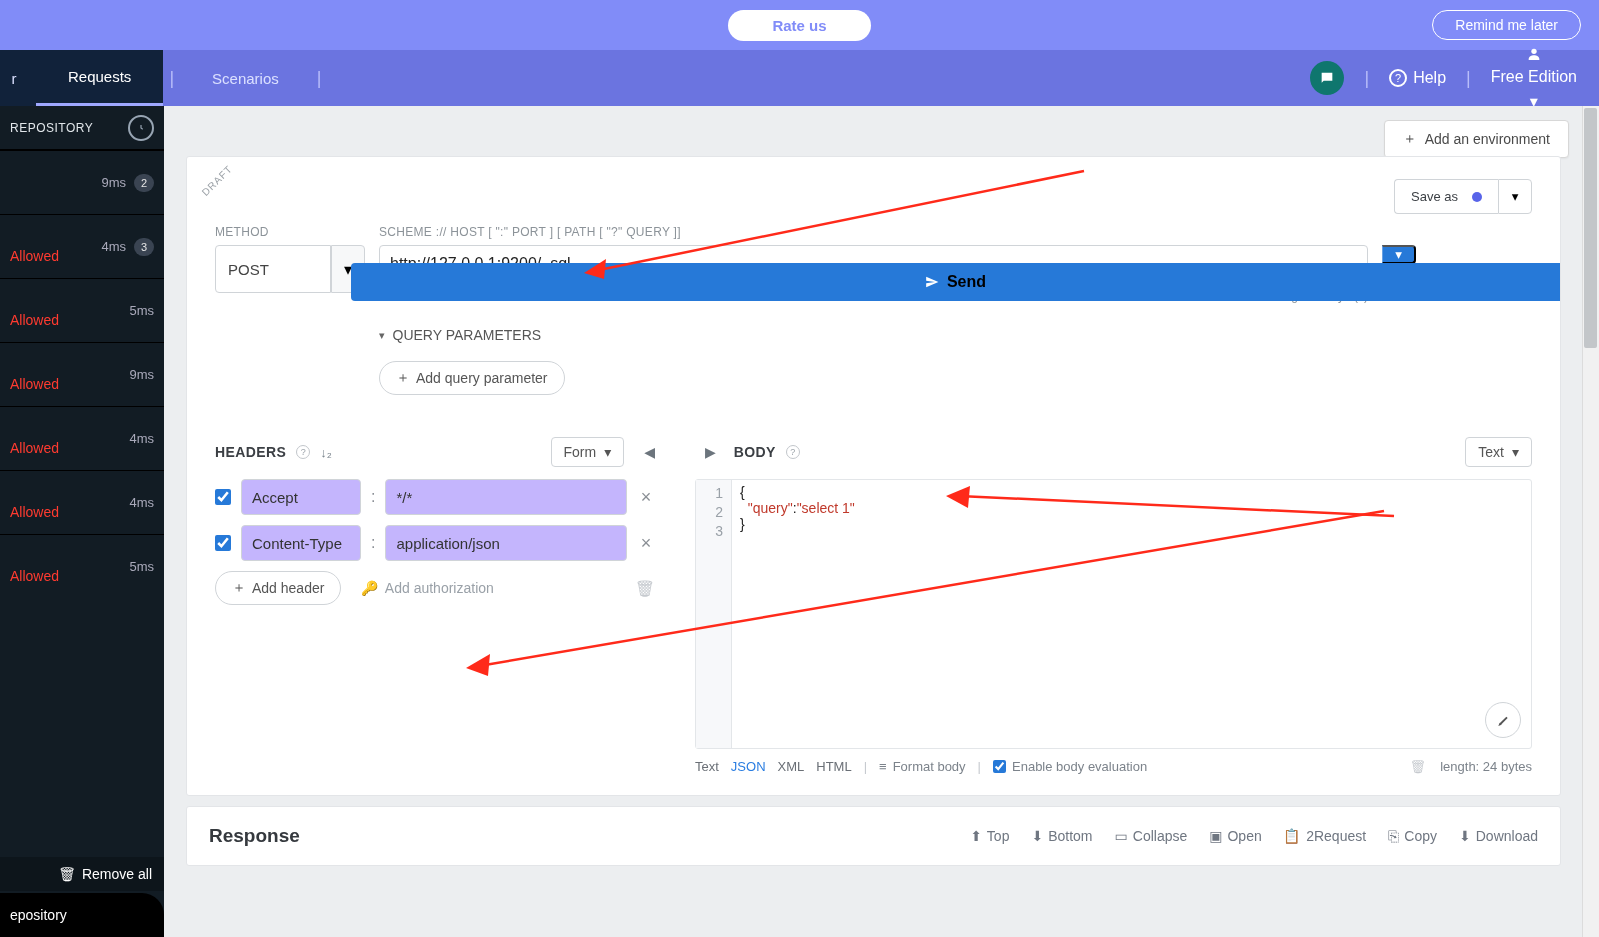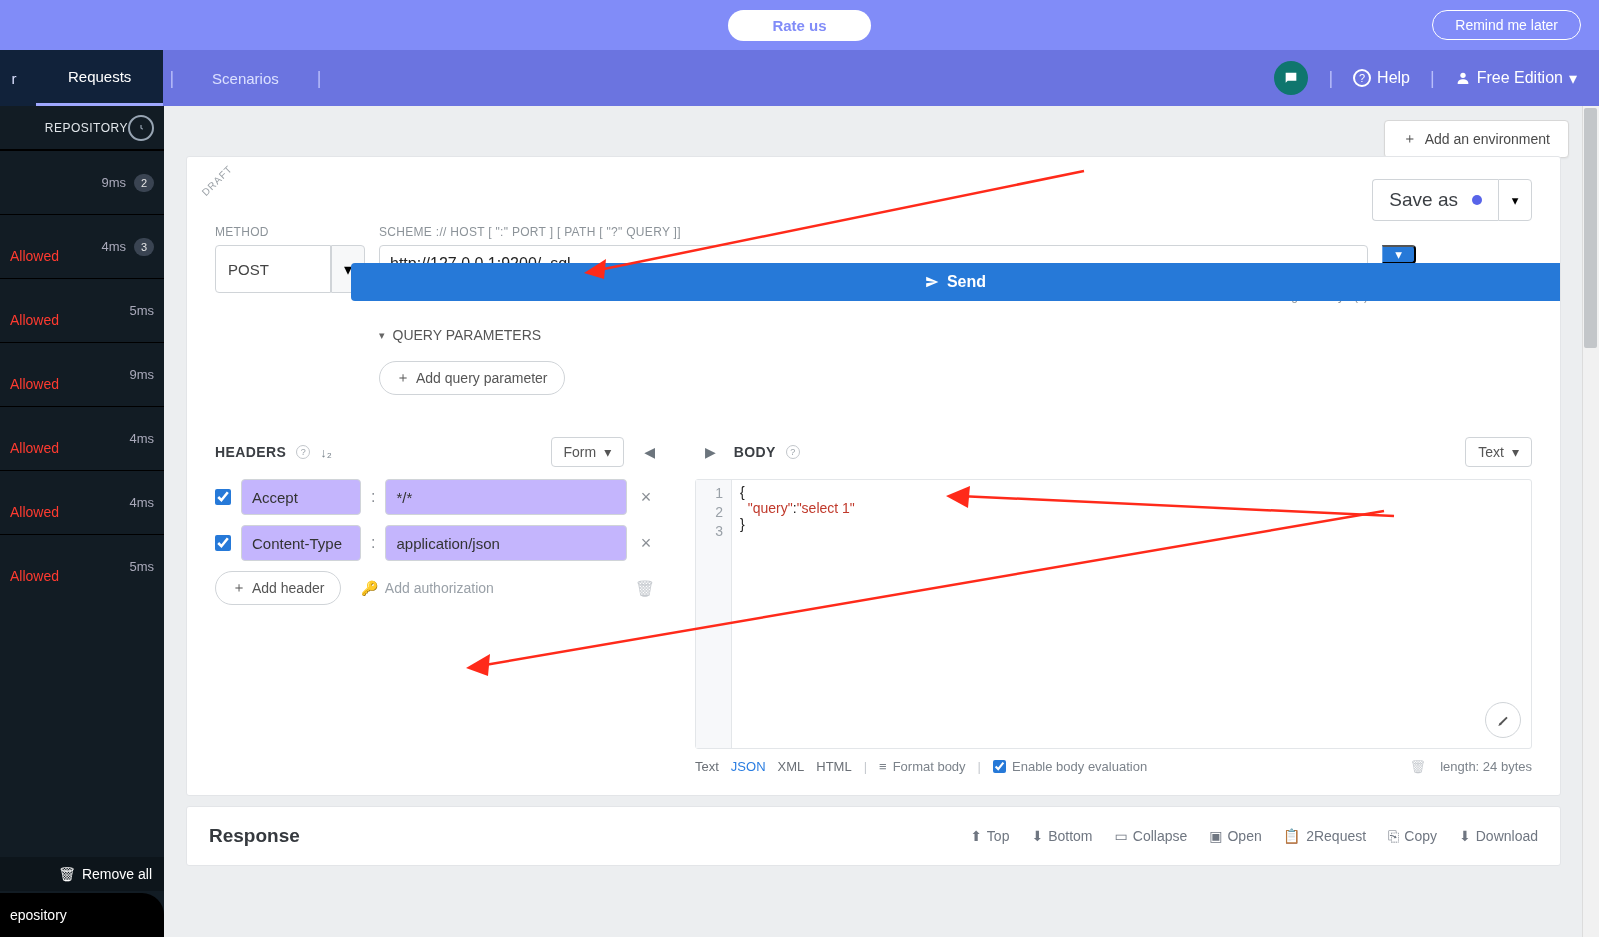--- a/index.html
+++ b/index.html
@@ -12,59 +12,59 @@
 
 
 .topnav { background: #6b74e0; height: 56px; display: flex; align-items: center; color: #fff; position: relative; }
 .topnav .tab { height: 56px; display: flex; align-items: center; padding: 0 32px; font-size: 15px; cursor: pointer; color: #dbe0ff; }
 .topnav .tab.first { background:#11223a; padding:0 8px 0 0; width:36px; justify-content:center;}
 .topnav .tab.active { background: #11223a; color: #fff; border-bottom: 3px solid #9fa8ff; }
 .topnav .divider { color: #b8bdfa; font-size: 18px; margin: 0 6px; }
 .topnav .right { margin-left: auto; display: flex; align-items: center; gap: 14px; padding-right: 22px; }
 .topnav .chat-bubble { width: 34px; height: 34px; border-radius: 50%; background: #0f766e; display: flex; align-items: center; justify-content: center; cursor: pointer; color:#fff; }
 .topnav .help { display: flex; align-items: center; gap: 6px; cursor: pointer; }
-.topnav .edition { display: flex; align-items: center; gap: 6px; cursor: pointer; }
+.topnav .edition { display: flex; align-items: center; gap: 6px; cursor: pointer; flex-direction: column; }
 
 
 .sidebar { position: absolute; top: 106px; left: 0; width: 164px; bottom: 0; background: #121c24; color: #9aacba; font-size: 13px; }
-.sidebar .repo-head { height: 44px; display: flex; align-items: center; padding: 12px 10px; color: #e1e6ea; font-size: 12px; letter-spacing: .5px; justify-content: flex-end; border-bottom:1px solid #000;}
+.sidebar .repo-head { height: 44px; display: flex; align-items: center; padding: 12px 10px; color: #e1e6ea; font-size: 12px; letter-spacing: .5px; justify-content: space-between; border-bottom:1px solid #000;}
 .sidebar .repo-head .clock { width: 26px; height: 26px; border: 2px solid #98a5b3; border-radius: 50%; display:flex; align-items:center; justify-content:center; font-size:12px;}
 .sidebar .hist-item { display: flex; justify-content: flex-end; align-items: center; padding: 11px 10px; height: 64px; gap: 8px; border-top:1px solid #000;}
 .sidebar .hist-item .label { color: #ff3b30; font-size: 14px; margin-right:auto;margin-top:19px;}
 .sidebar .hist-item .ms { color: #aab; font-size: 13px; }
 .sidebar .hist-item .badge { background:#3a4452; color:#e6e6e6; border-radius:10px; min-width:20px; height:18px; font-size:11px; display:inline-flex; align-items:center; justify-content:center; padding:0 6px;}
 .sidebar .remove-all { position:absolute; bottom:46px; left:0; right:0; height:34px; display:flex; align-items:center; justify-content:flex-end; padding:0 12px; color:#fff; font-size:14px; gap:6px; background:#0d151b;}
 .sidebar .bottom-tab { position:absolute; bottom:0; left:0; right:0; height:44px; background:#000; color:#fff; display:flex; align-items:center; padding:0 10px; font-size:14px; border-top-right-radius:22px;}
 
 
 .main { position:absolute; top:106px; left:164px; right:0; bottom:0; background:#eceef0; overflow:hidden; }
 .scroll-track { position:absolute; top:0; right:0; width:17px; bottom:0; background:#f1f1f1; border-left:1px solid #dcdcdc;}
 .scroll-thumb { position:absolute; top:2px; right:2px; width:13px; height:240px; background:#c3c6c9; border-radius:2px;}
 .add-env { position:absolute; top:14px; right:30px; background:#fff; border:1px solid #d7d7d7; border-radius:4px; padding:9px 18px; font-size:14px; color:#4a4a4a; display:flex; align-items:center; gap:8px; cursor:pointer; box-shadow:0 1px 2px rgba(0,0,0,.05);}
 .card { position:absolute; top:50px; left:22px; right:38px; background:#fff; border:1px solid #e3e5e8; border-radius:3px; padding:24px 28px 10px; min-height:640px;}
 .draft-ribbon { position:absolute; top:0; left:0; width:70px; height:70px; overflow:hidden;}
 .draft-ribbon span { position:absolute; width:100px; text-align:center; font-size:10px; color:#9aa0a6; transform:rotate(-45deg); top:18px; left:-20px; letter-spacing:1px;}
 .save-as { position:absolute; right:28px; top:22px; display:flex;}
-.save-as .main-btn { border:1px solid #d0d4d8; border-right:none; border-radius:4px 0 0 4px; background:#fff; padding:9px 16px; font-size:19px; color:#3b3f44; display:flex; align-items:center; gap:14px; cursor:pointer;}
+.save-as .main-btn { border:1px solid #d0d4d8; border-right:none; border-radius:4px 0 0 4px; background:#fff; padding:9px 16px; font-size:13px; color:#3b3f44; display:flex; align-items:center; gap:14px; cursor:pointer;}
 .save-as .dot { width:10px; height:10px; background:#5864e9; border-radius:50%; display:inline-block;}
 .save-as .caret-btn { border:1px solid #d0d4d8; border-radius:0 4px 4px 0; background:#fff; width:34px; display:flex; align-items:center; justify-content:center; cursor:pointer;}
 
 .section-label { font-size:12px; color:#8c9399; letter-spacing:.3px; margin-bottom:6px;}
 .row1 { display:flex; gap:14px; align-items:flex-start; margin-top:44px;}
 .method-col { width:150px;}
 .url-col { flex:1;}
 .send-col { width:150px;}
 .method-sel { display:flex;}
 .method-sel .val { border:1px solid #d0d4d8; border-radius:4px 0 0 4px; background:#fff; height:48px; padding:0 12px; font-size:15px; color:#444; display:flex; align-items:center; flex:1;}
 .method-sel .car { border:1px solid #d0d4d8; border-left:1px solid #d0d4d8; border-radius:0 4px 4px 0; background:#f7f8f9; width:34px; display:flex; align-items:center; justify-content:center; cursor:pointer;}
 .url-col .url-input-wrap { border:1px solid #d0d4d8; border-radius:4px; height:38px; display:flex; align-items:center; padding:0 10px;}
 .url-col input { border:none; outline:none; width:100%; font-size:16px; color:#222;}
 .url-meta { text-align:right; font-size:12px; color:#8c9399; margin-top:6px;}
 .send-btn { display:flex;}
-.send-btn .main { background:#2679d8; color:#ffffff; border:none; border-radius:4px 0 0 4px; height:38px; flex:1; font-size:16px; font-weight:600; display:flex; align-items:center; justify-content:center; gap:8px; cursor:pointer;}
+.send-btn .main { background:#2679d8; color:#000000; border:none; border-radius:4px 0 0 4px; height:38px; flex:1; font-size:16px; font-weight:600; display:flex; align-items:center; justify-content:center; gap:8px; cursor:pointer;}
 .send-btn .car { background:#2679d8; border-left:1px solid rgba(255,255,255,.3); border-radius:0 4px 4px 0; width:34px; display:flex; align-items:center; justify-content:center; cursor:pointer; color:#fff;}
 
 .qp { margin-left:164px; margin-top:16px;}
 .qp .qp-head { font-size:14px; color:#555; display:flex; align-items:center; gap:8px; padding:8px 0;}
 .qp .qp-head .tri { color:#666; font-size:11px;}
 .add-qp { margin-top:10px;}
 .pill-btn { border:1px solid #d0d4d8; background:#fff; border-radius:18px; padding:7px 16px; font-size:14px; color:#555; display:inline-flex; align-items:center; gap:6px; cursor:pointer;}
 
 .two-col { display:flex; gap:40px; margin-top:42px;}
 .colA { width:440px;}

